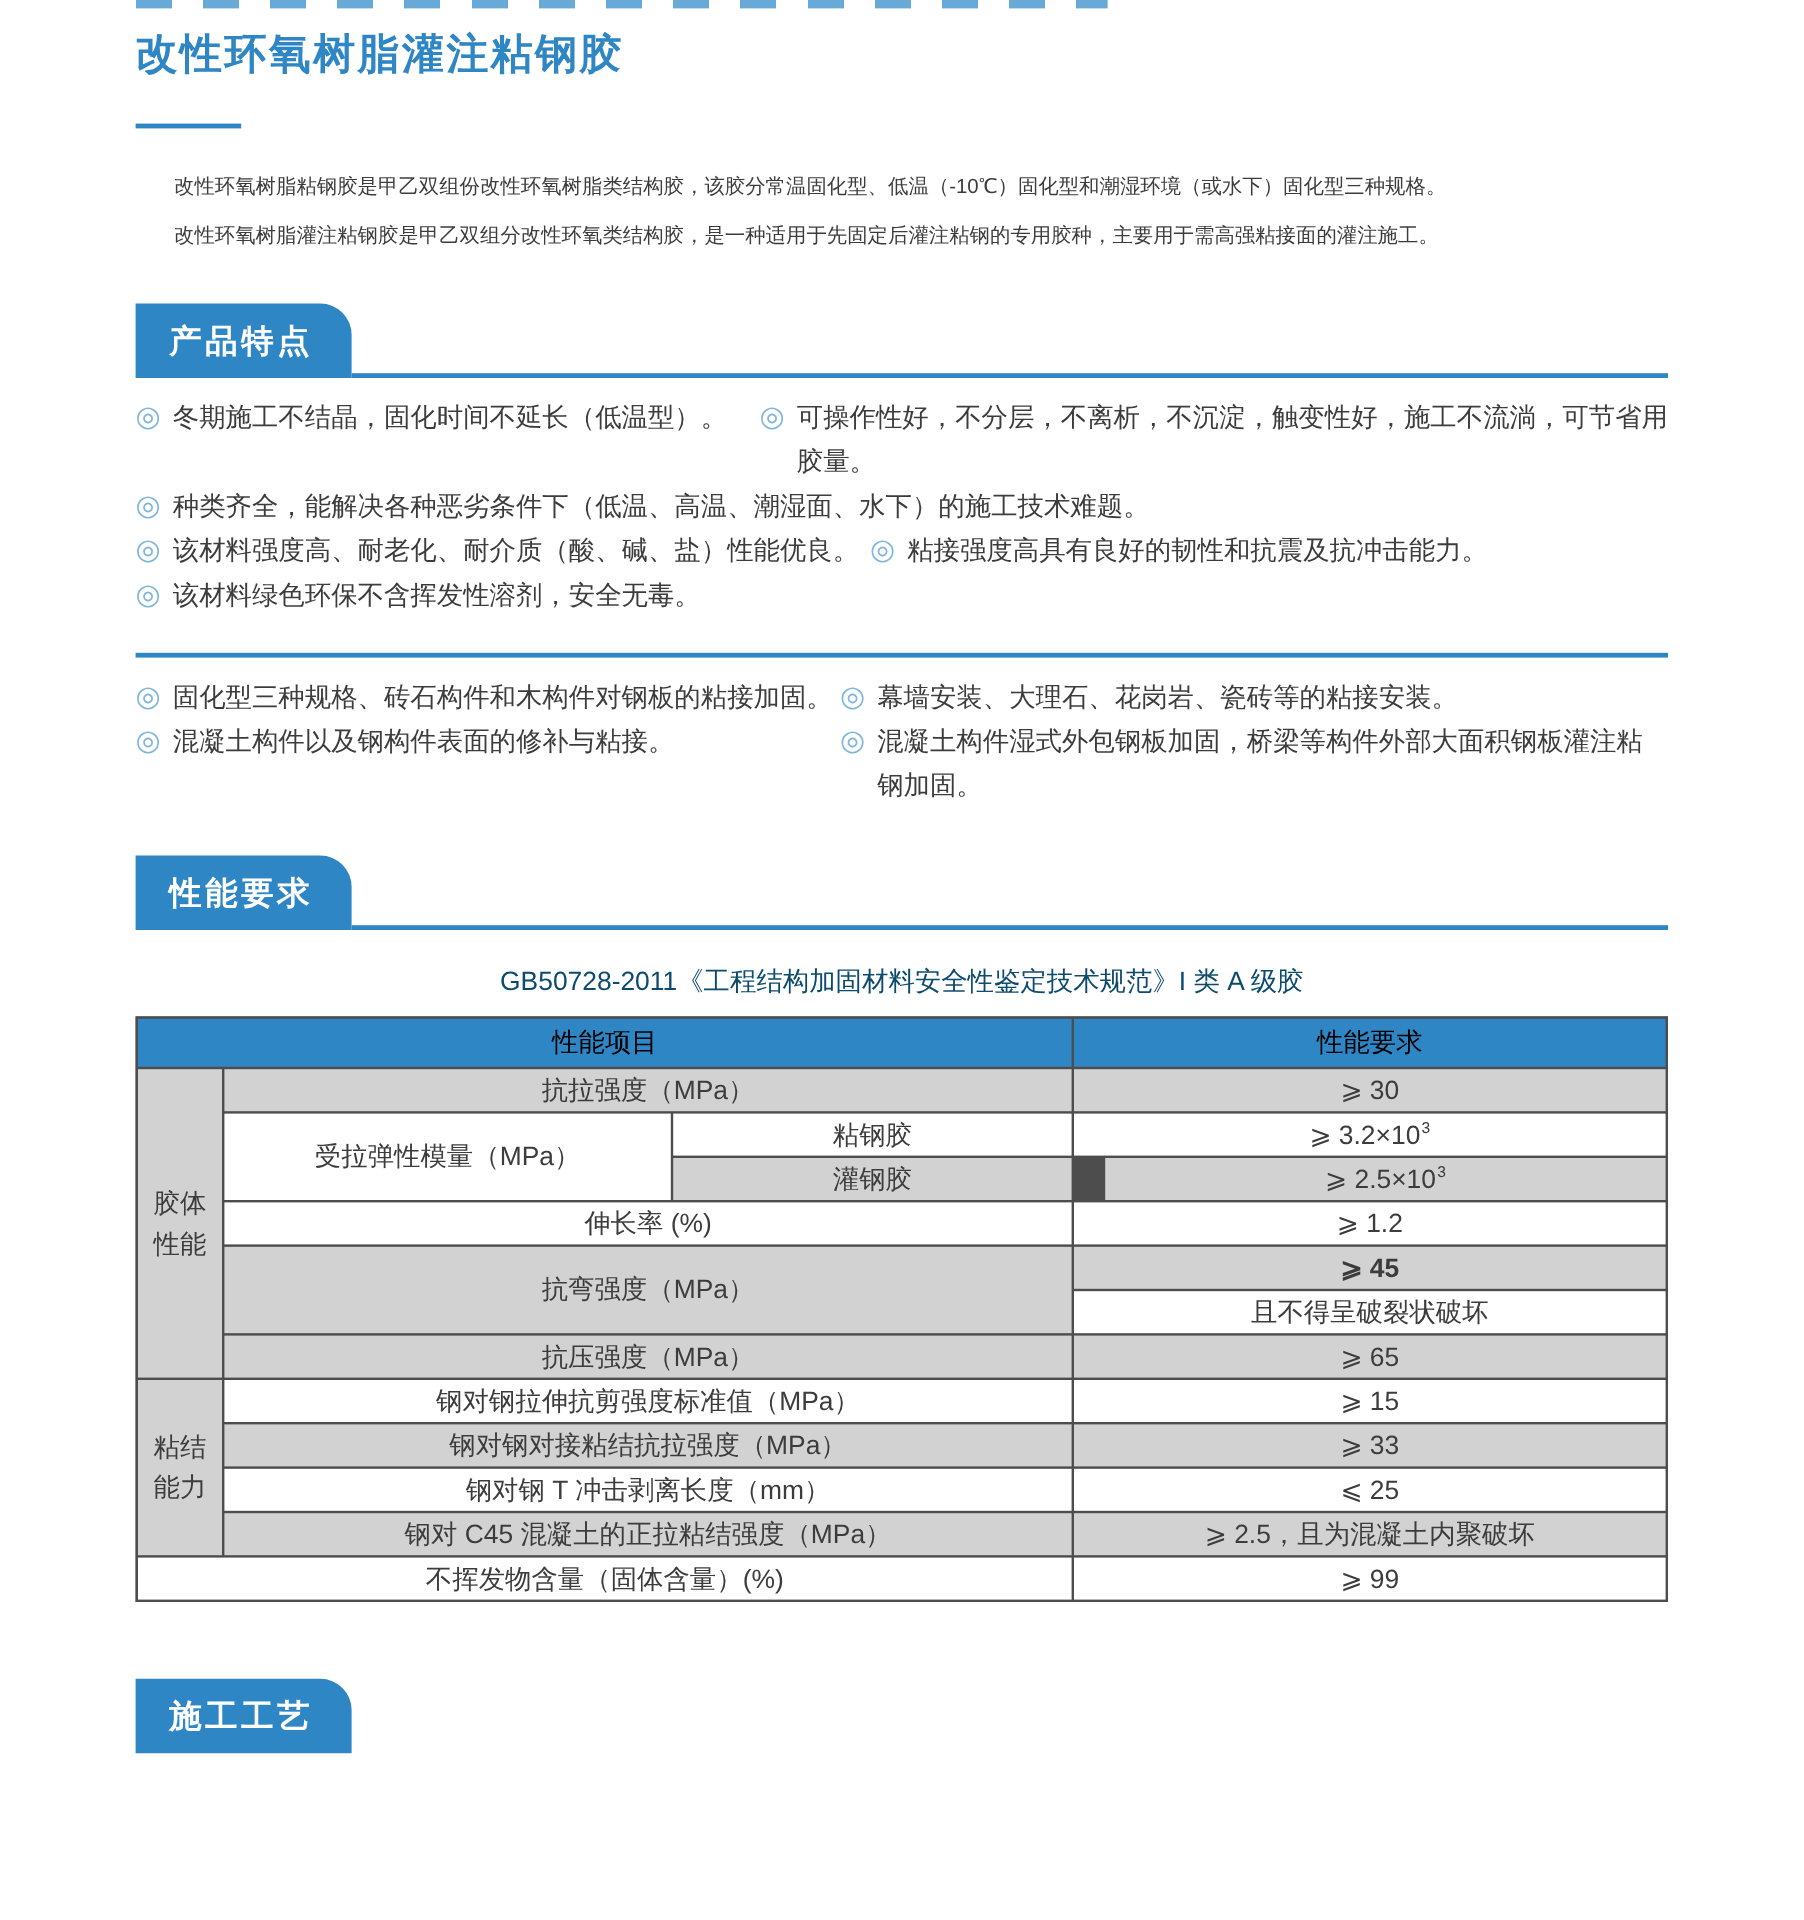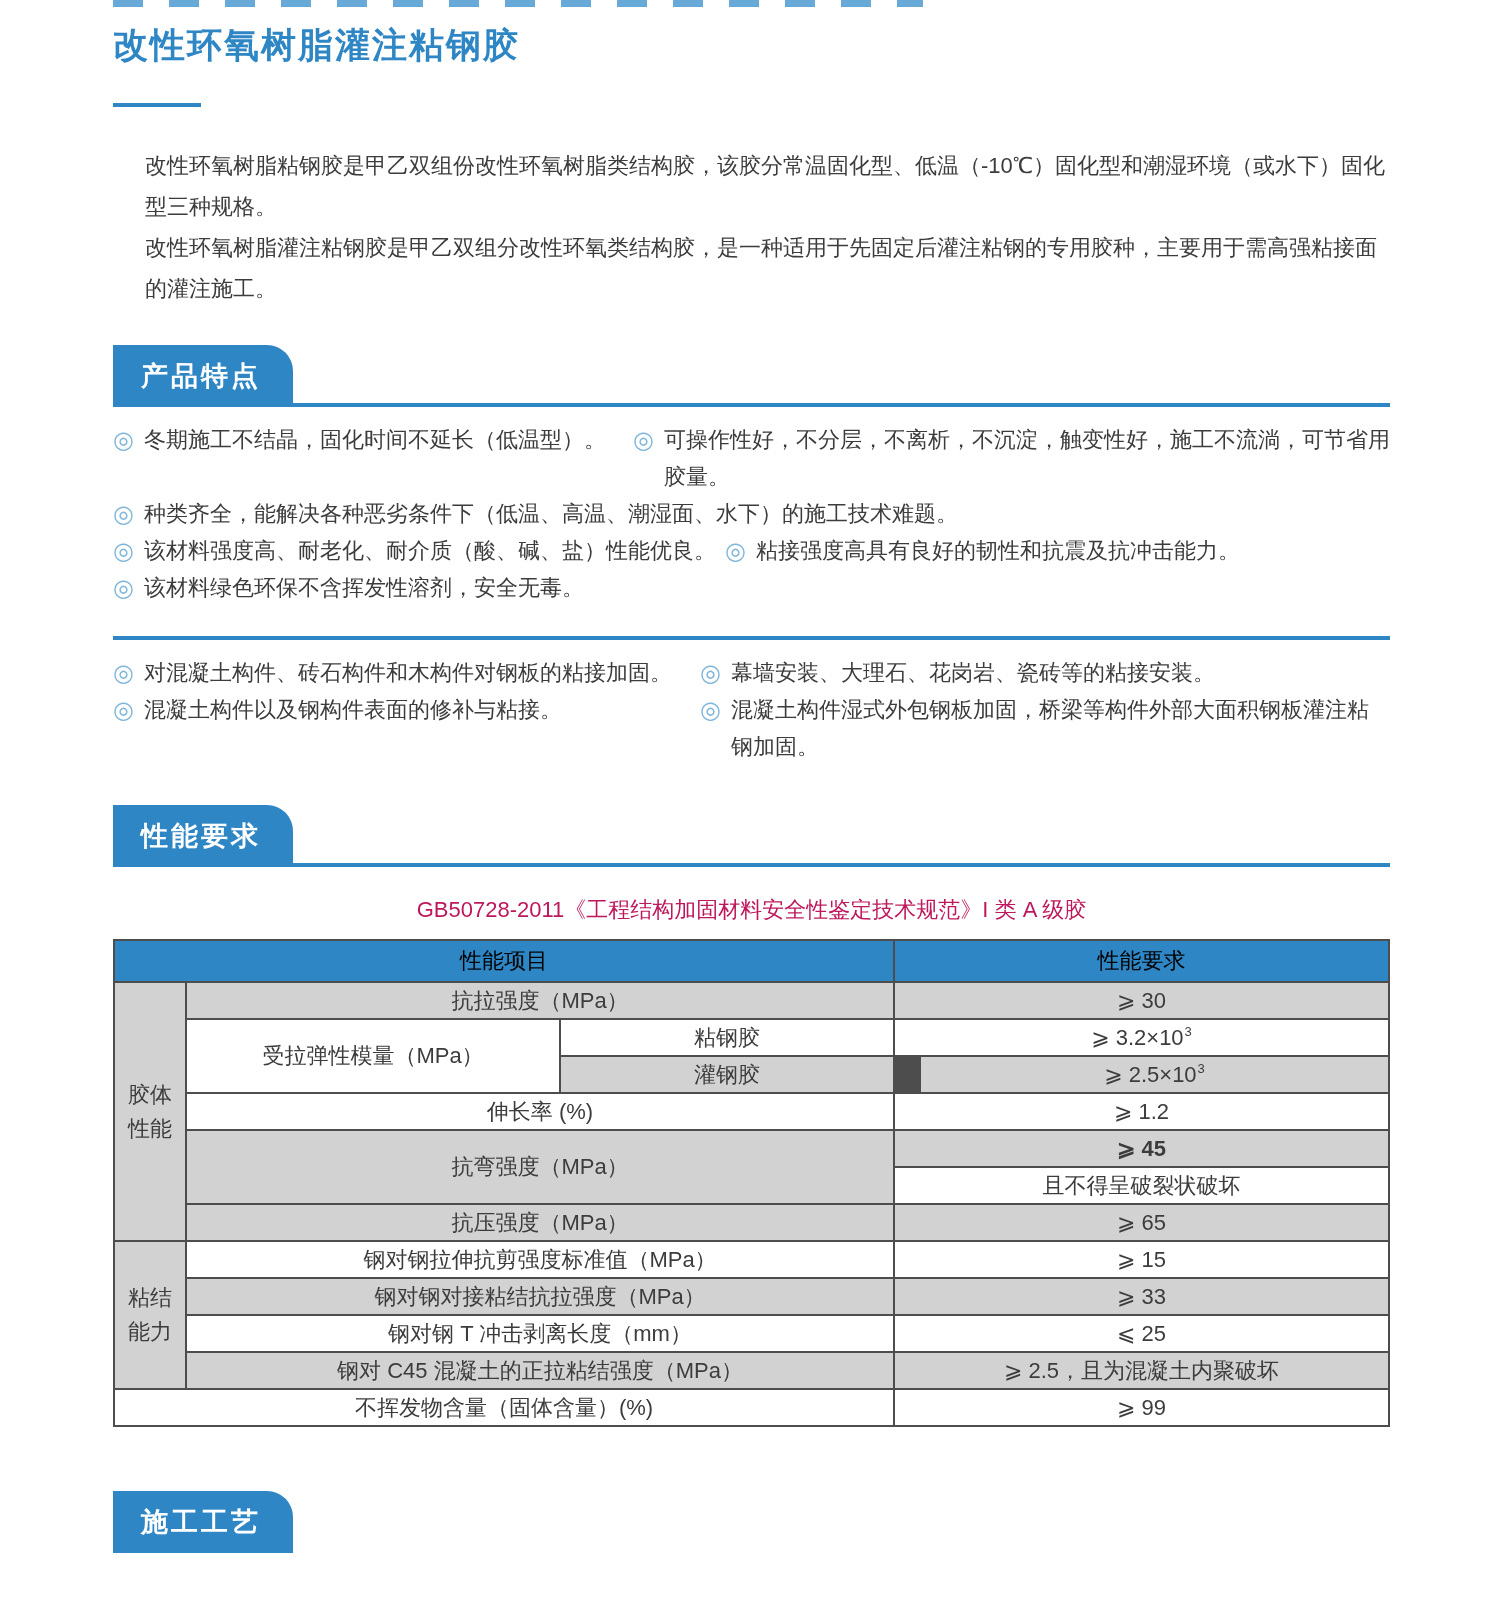--- a/index.html
+++ b/index.html
@@ -11,36 +11,36 @@
   
   .top-fragment{
     position:absolute;top:0;left:113px;width:810px;height:7px;
     background:repeating-linear-gradient(90deg,#4c9ad0 0 30px,transparent 30px 56px);
     opacity:.85;
   }
   .doc-title{
     padding-top:22px;font-size:35px;font-weight:bold;color:#2e86c4;letter-spacing:2px;
   }
   .title-underline{width:88px;height:4px;background:#2e86c4;margin-top:34px;}
-  .intro{margin-top:38px;font-size:22px;line-height:41px;color:#3c3c3c;}
+  .intro{margin-top:28px;font-size:17px;line-height:41px;color:#3c3c3c;}
   .intro div{padding-left:32px;}
   .section-head{display:flex;align-items:flex-end;}
   .badge{
     background:#2e86c4;color:#ffffff;font-size:27px;font-weight:bold;letter-spacing:3px;
     padding:13px 32px 13px 28px;border-radius:0 26px 0 0;min-width:108px;text-align:center;
   }
   .rule{flex:1;height:4px;background:#2e86c4;}
   .bullets{margin-top:14px;font-size:22px;}
   .b-row{display:flex;align-items:flex-start;line-height:37px;}
   .b-item{display:flex;align-items:flex-start;}
   .b-icon{color:#7fb6da;font-size:24px;margin-right:10px;flex:none;}
   .w520{width:520px;flex:none;}
   .w612{width:612px;flex:none;}
   .w587{width:587px;flex:none;}
-  .caption{text-align:center;font-size:22px;margin:28px 0 14px;color:#be185d;}
+  .caption{text-align:center;font-size:22px;margin:28px 0 14px;color:#0c4a6e;}
   .perf-table{
     display:grid;grid-template-columns:70px 372px 332px 1fr;
     grid-template-rows:40px repeat(12,35px);
     gap:2px;background:#4d4d4d;border:2px solid #4d4d4d;
   }
   .cell{display:flex;align-items:center;justify-content:center;background:#ffffff;font-size:22px;text-align:center;line-height:26px;}
   .cell sup{font-size:13px;margin-top:-12px;margin-left:1px;}
   .gray{background:#d2d2d2;}
   .c-head{background:#2e86c4;color:#000000;}
   .h-item{grid-column:1/4;grid-row:1;}
@@ -115,21 +115,21 @@
     </div>
   </div>
 
   <div class="section-head mt30">
     <div class="rule"></div>
   </div>
   <div class="bullets">
     <div class="b-row">
       <div class="b-item w587">
         <span class="b-icon">◎</span>
-        <span>对混凝土构件、砖石构件和木构件对钢板的粘接加固。</span>
+        <span>固化型三种规格、砖石构件和木构件对钢板的粘接加固。</span>
       </div>
       <div class="b-item">
         <span class="b-icon">◎</span>
         <span>幕墙安装、大理石、花岗岩、瓷砖等的粘接安装。</span>
       </div>
     </div>
     <div class="b-row">
       <div class="b-item w587">
         <span class="b-icon">◎</span>
         <span>混凝土构件以及钢构件表面的修补与粘接。</span>

